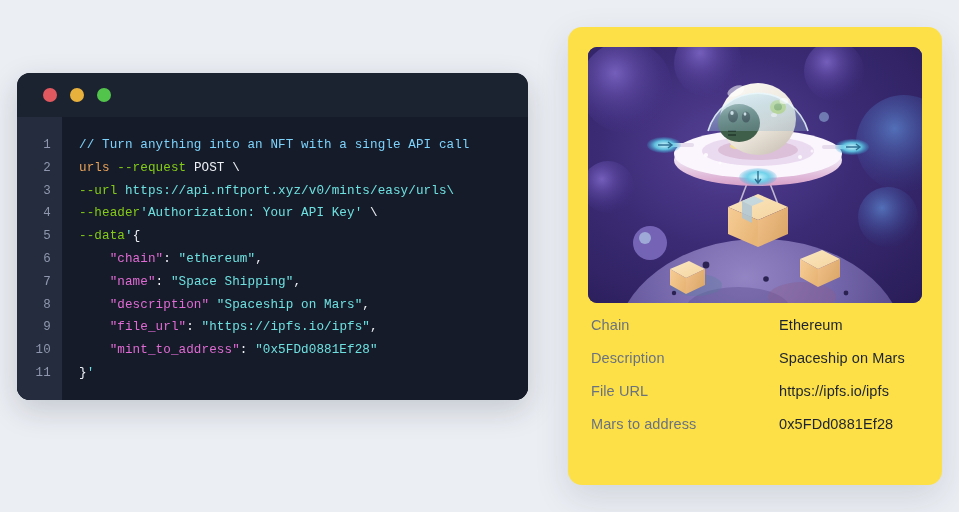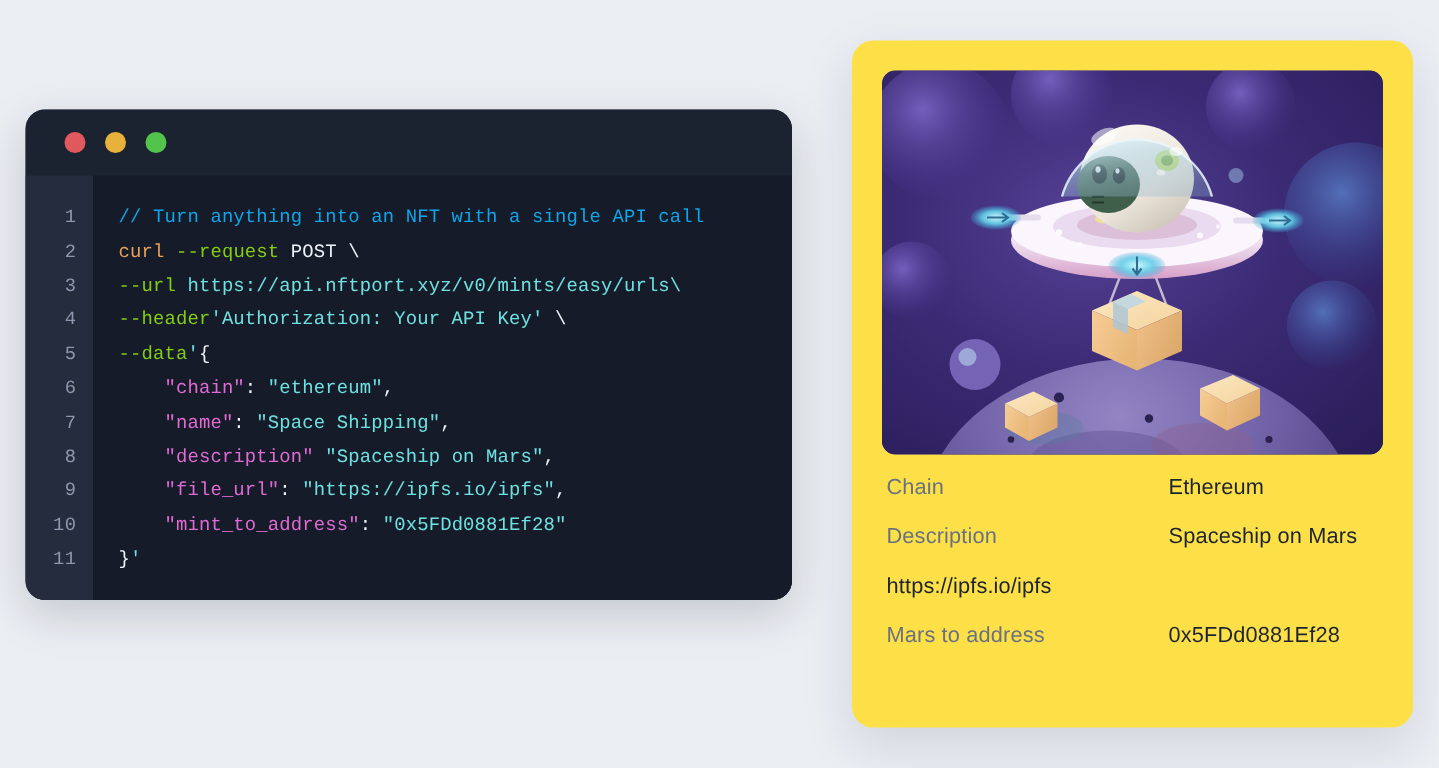--- a/index.html
+++ b/index.html
@@ -75,21 +75,21 @@
   }
   .code-line {
     font-family: "Liberation Mono", monospace;
     font-size: 12.6px;
     line-height: 22.8px;
     white-space: pre;
     letter-spacing: 0.1px;
     color: #e6e9f0;
   }
 
-  .tk-comment { color: #0ea5e9; font-family: Liberation Mono, monospace; }
+  .tk-comment { color: #7dd3fc; font-family: Liberation Mono, monospace; }
   .tk-cmd     { color: #e8a158; }
   .tk-flag    { color: #84cc16; }
   .tk-plain   { color: #eef1f6; }
   .tk-str     { color: #6ee0e0; }
   .tk-key     { color: #e06bd4; }
   .tk-punct   { color: #eef1f6; }
 
   
   .nft-card {
     position: absolute;
@@ -155,21 +155,21 @@
         <div class="ln">5</div>
         <div class="ln">6</div>
         <div class="ln">7</div>
         <div class="ln">8</div>
         <div class="ln">9</div>
         <div class="ln">10</div>
         <div class="ln">11</div>
       </div>
     <div class="code-area">
         <div class="code-line"><span class="tk-comment">// Turn anything into an NFT with a single API call</span></div>
-        <div class="code-line"><span class="tk-cmd">curl </span><span class="tk-flag">--request </span><span class="tk-plain">POST \</span></div>
+        <div class="code-line"><span class="tk-cmd">urls </span><span class="tk-flag">--request </span><span class="tk-plain">POST \</span></div>
         <div class="code-line"><span class="tk-flag">--url </span><span class="tk-str">https://api.nftport.xyz/v0/mints/easy/urls\</span></div>
         <div class="code-line"><span class="tk-flag">--header</span><span class="tk-str">'Authorization: Your API Key' </span><span class="tk-plain">\</span></div>
         <div class="code-line"><span class="tk-flag">--data</span><span class="tk-str">'</span><span class="tk-punct">{</span></div>
         <div class="code-line"><span class="tk-key">    "chain"</span><span class="tk-punct">: </span><span class="tk-str">"ethereum"</span><span class="tk-punct">,</span></div>
         <div class="code-line"><span class="tk-key">    "name"</span><span class="tk-punct">: </span><span class="tk-str">"Space Shipping"</span><span class="tk-punct">,</span></div>
         <div class="code-line"><span class="tk-key">    "description"</span><span class="tk-punct"> </span><span class="tk-str">"Spaceship on Mars"</span><span class="tk-punct">,</span></div>
         <div class="code-line"><span class="tk-key">    "file_url"</span><span class="tk-punct">: </span><span class="tk-str">"https://ipfs.io/ipfs"</span><span class="tk-punct">,</span></div>
         <div class="code-line"><span class="tk-key">    "mint_to_address"</span><span class="tk-punct">: </span><span class="tk-str">"0x5FDd0881Ef28"</span></div>
         <div class="code-line"><span class="tk-punct">}</span><span class="tk-str">'</span></div>
       </div>
@@ -318,20 +318,21 @@
   <div class="details">
       <div class="detail-row">
         <div class="detail-label">Chain</div>
         <div class="detail-value">Ethereum</div>
       </div>
       <div class="detail-row">
         <div class="detail-label">Description</div>
         <div class="detail-value">Spaceship on Mars</div>
       </div>
       <div class="detail-row">
+        <div class="detail-label">File URL</div>
         <div class="detail-value">https://ipfs.io/ipfs</div>
       </div>
       <div class="detail-row">
         <div class="detail-label">Mars to address</div>
         <div class="detail-value">0x5FDd0881Ef28</div>
       </div>
     </div>
 
 </div>
 

